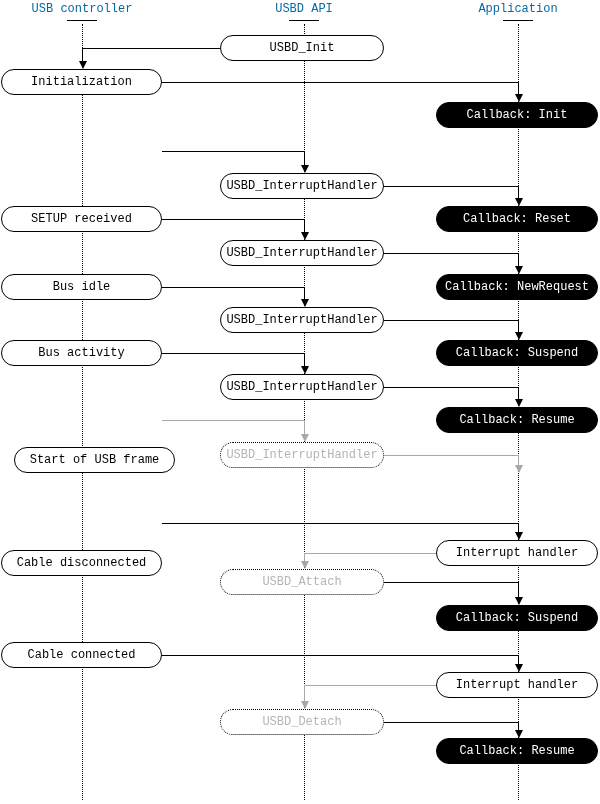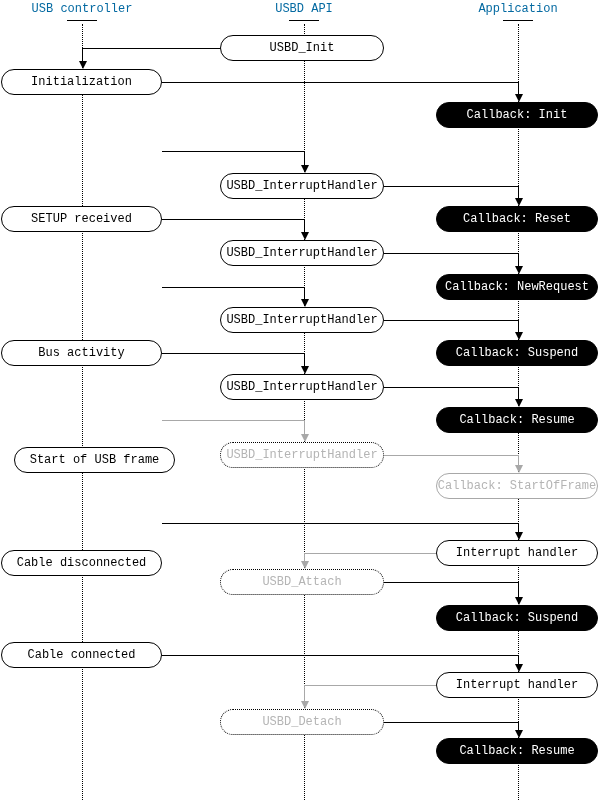--- a/index.html
+++ b/index.html
@@ -104,29 +104,29 @@
     <div class="cline" style="left: 384px; top: 722px; width: 135px; height: 1px; background: rgb(0, 0, 0);"></div>
     <div class="cline" style="left: 518px; top: 722px; width: 1px; height: 8px; background: rgb(0, 0, 0);"></div>
     <div class="arrow" style="left: 515px; top: 730px; border-top: 8px solid rgb(0, 0, 0);"></div>
     <div class="node solid" style="left: 220px; top: 35px; width: 164px;">USBD_Init</div>
     <div class="node solid" style="left: 1px; top: 69px; width: 161px;">Initialization</div>
     <div class="node filled" style="left: 436px; top: 102px; width: 162px;">Callback: Init</div>
     <div class="node solid" style="left: 220px; top: 173px; width: 164px;">USBD_InterruptHandler</div>
     <div class="node solid" style="left: 1px; top: 206px; width: 161px;">SETUP received</div>
     <div class="node filled" style="left: 436px; top: 206px; width: 162px;">Callback: Reset</div>
     <div class="node solid" style="left: 220px; top: 240px; width: 164px;">USBD_InterruptHandler</div>
+    <div class="node solid" style="left: 1px; top: 274px; width: 161px;">Bus idle</div>
     <div class="node filled" style="left: 436px; top: 274px; width: 162px;">Callback: NewRequest</div>
     <div class="node solid" style="left: 220px; top: 307px; width: 164px;">USBD_InterruptHandler</div>
     <div class="node solid" style="left: 1px; top: 340px; width: 161px; text-align: right;">Bus activity</div>
     <div class="node filled" style="left: 436px; top: 340px; width: 162px;">Callback: Suspend</div>
     <div class="node solid" style="left: 220px; top: 374px; width: 164px;">USBD_InterruptHandler</div>
     <div class="node solid" style="left: 14px; top: 407px; width: 161px; margin-top: 40px;">Start of USB frame</div>
     <div class="node filled" style="left: 436px; top: 407px; width: 162px;">Callback: Resume</div>
     <div class="node dotted" style="left: 220px; top: 442px; width: 164px;">USBD_InterruptHandler</div>
-    <div class="node ghost" style="left: 436px; top: 473px; width: 162px;">Callback: StartOfFrame</div>
     <div class="node solid" style="left: 1px; top: 510px; width: 161px; margin-top: 40px;">Cable disconnected</div>
     <div class="node solid" style="left: 436px; top: 540px; width: 162px;">Interrupt handler</div>
     <div class="node dotted" style="left: 220px; top: 569px; width: 164px; text-align: right;">USBD_Attach</div>
     <div class="node filled" style="left: 436px; top: 605px; width: 162px;">Callback: Suspend</div>
     <div class="node solid" style="left: 1px; top: 642px; width: 161px;">Cable connected</div>
     <div class="node solid" style="left: 436px; top: 672px; width: 162px;">Interrupt handler</div>
     <div class="node dotted" style="left: 220px; top: 709px; width: 164px;">USBD_Detach</div>
     <div class="node filled" style="left: 436px; top: 738px; width: 162px;">Callback: Resume</div>
   </div>
 

